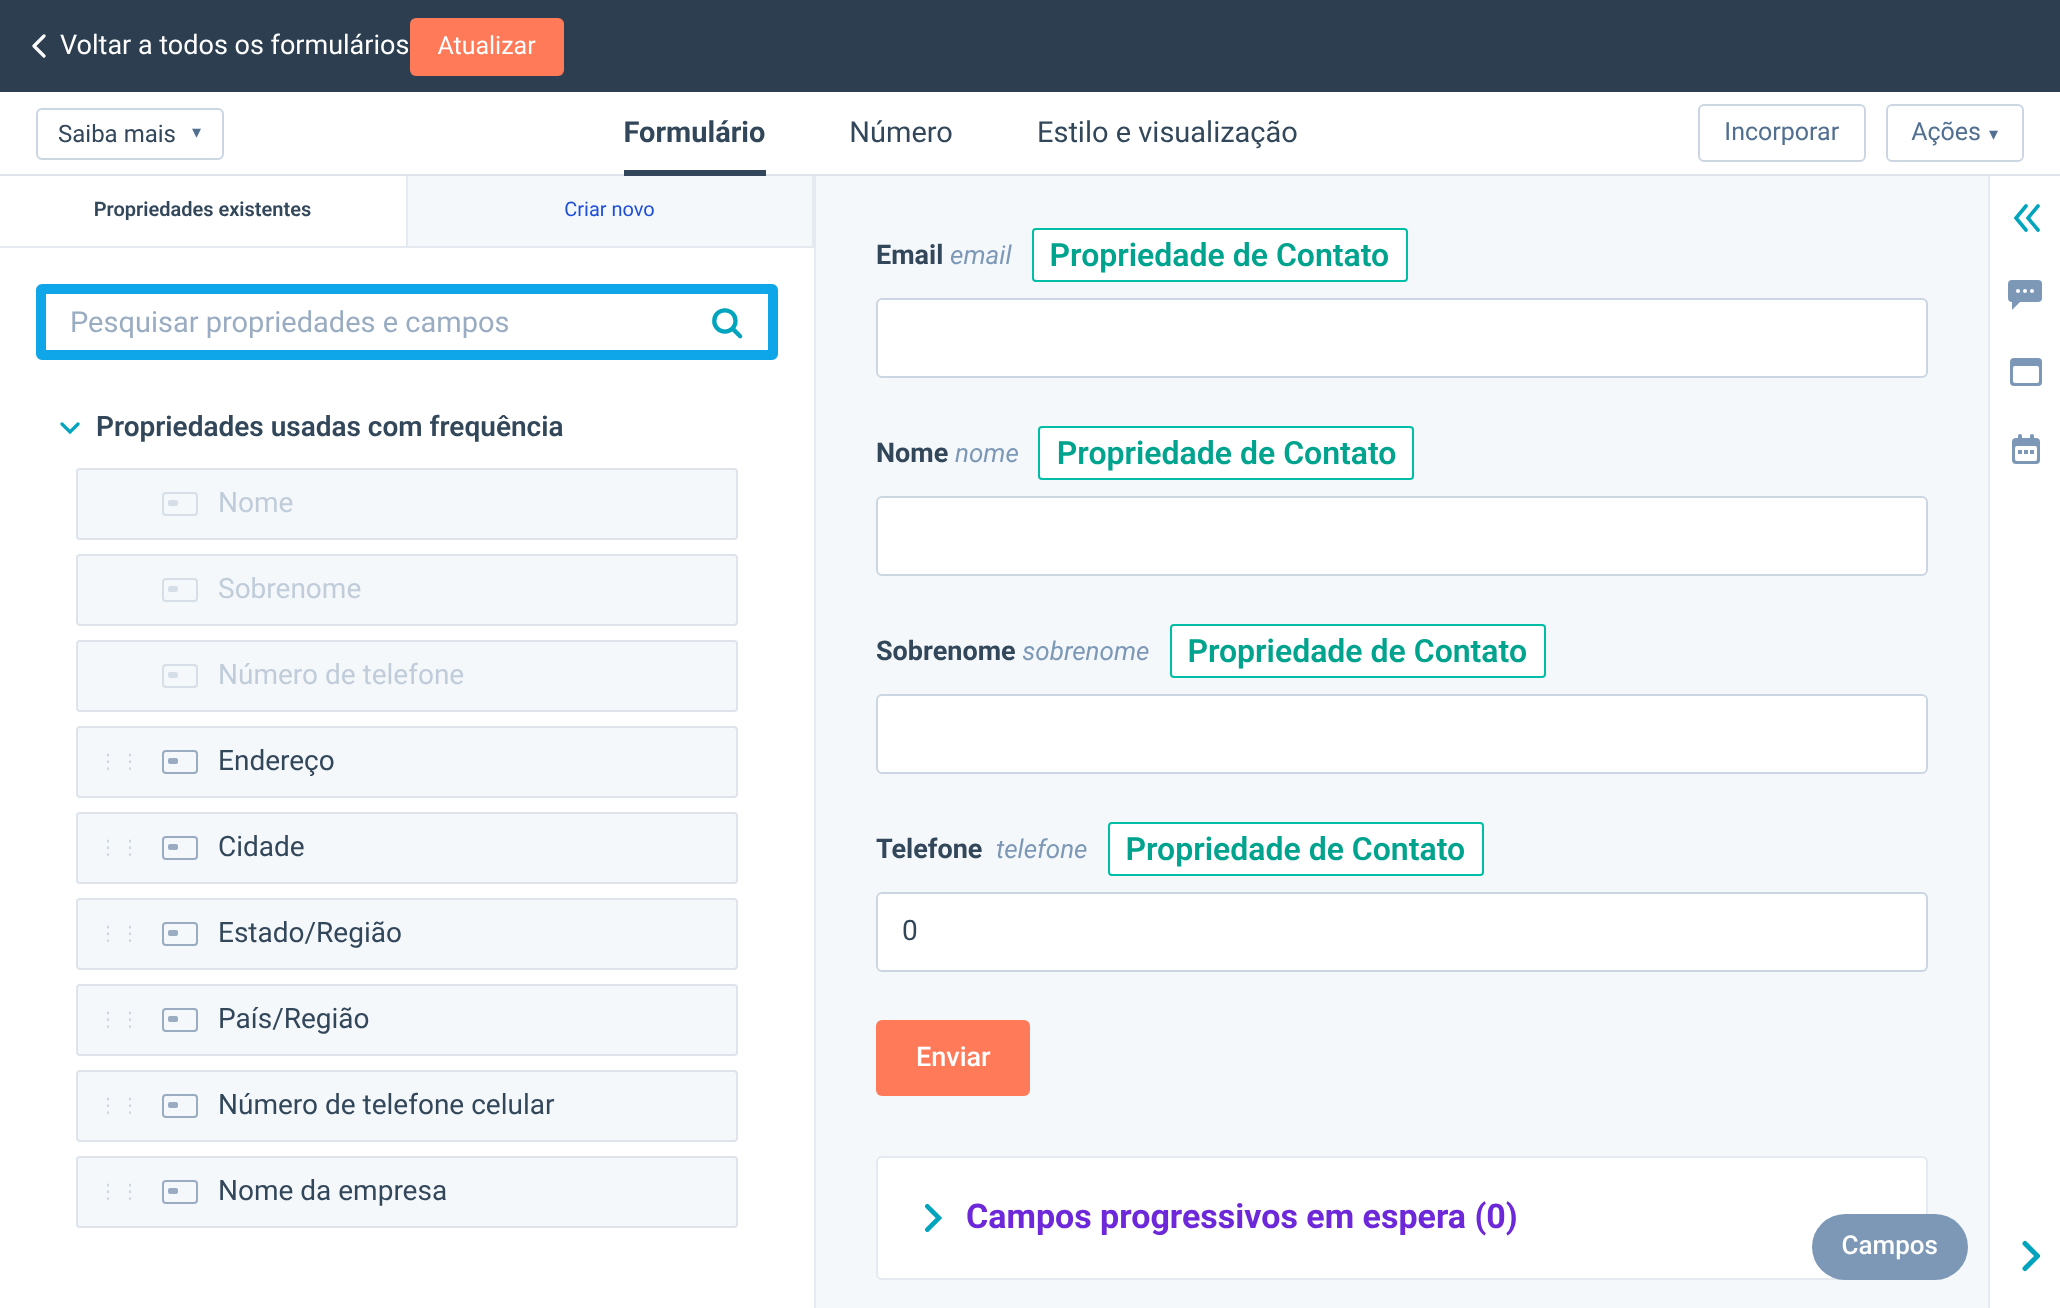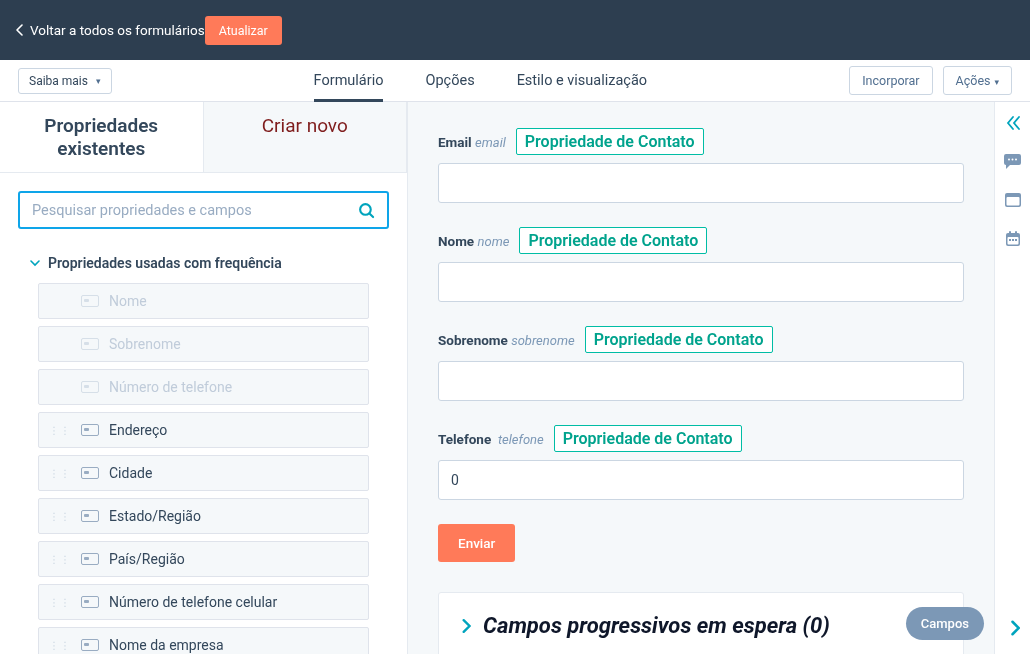--- a/index.html
+++ b/index.html
@@ -1,47 +1,47 @@
 <!DOCTYPE html>
 <html><head>
 <meta charset="utf-8">
 <style>
   * { box-sizing: border-box; margin: 0; padding: 0; font-family: -apple-system, BlinkMacSystemFont, "Segoe UI", Roboto, sans-serif; }
   body { background: #f5f8fa; color: #33475b; font-size: 14px; height: 654px; width: 1030px; overflow: hidden; position: relative; }
   
   
-  .top-bar { background: #2d3e50; height: 60px; display: flex; align-items: center; padding: 0 16px; color: #fff; }
+  .top-bar { background: #2d3e50; height: 46px; display: flex; align-items: center; padding: 0 16px; color: #fff; }
   .back-link { display: flex; align-items: center; color: #fff; font-size: 13.5px; cursor: pointer; }
   .back-link svg { margin-right: 6px; }
   .form-title-wrap { flex: 1; display: flex; justify-content: center; align-items: center; gap: 10px; }
   .form-title { font-size: 17px; font-weight: 500; }
   .update-btn { background: #ff7a59; color: #fff; border: none; border-radius: 3px; padding: 7px 14px; font-size: 12.5px; font-weight: 400; cursor: pointer; }
   
   
   .main-nav { background: #fff; height: 42px; display: flex; align-items: center; padding: 0 18px; border-bottom: 1px solid #dfe3eb; }
   .learn-more { border: 1px solid #cbd6e2; border-radius: 3px; padding: 5px 10px; font-size: 12px; color: #33475b; display: inline-flex; align-items: center; gap: 4px; cursor: pointer; }
   .main-tabs { flex: 1; display: flex; justify-content: center; gap: 42px; align-items: center; }
   .main-tab { color: #33475b; font-size: 14.5px; cursor: pointer; display: inline-flex; align-items: center; gap: 6px; height: 42px; position: relative; }
-  .main-tab.active { font-weight: 400; align-items: center; }
+  .main-tab.active { font-weight: 700; align-items: center; }
   .main-tab.active::after { content: ""; position: absolute; left: 0; right: 0; bottom: 0; height: 3px; background: #33475b; }
   .novo-badge { background: #00bda5; color: #fff; font-size: 9.5px; font-weight: 700; padding: 2px 6px; border-radius: 3px; letter-spacing: .3px; }
   .right-actions { display: flex; gap: 10px; }
   .sec-btn { border: 1px solid #cbd6e2; border-radius: 3px; background: #fff; color: #516f90; padding: 6px 12px; font-size: 12.5px; cursor: pointer; }
   .caret { margin-left: 4px; font-size: 9px; color: #516f90; }
   
   
   .body-wrap { display: flex; height: calc(100% - 87px); }
   .left-panel { width: 408px; background: #fff; border-right: 1px solid #e5eaf0; display: flex; flex-direction: column; overflow-y: auto; }
   .sub-tabs { display: flex; }
-  .sub-tab { flex: 1; text-align: center; padding: 12px 16px; font-size: 19px; color: #33475b; cursor: pointer; }
+  .sub-tab { flex: 1; text-align: center; padding: 12px 16px; font-size: 10px; color: #33475b; cursor: pointer; }
   .sub-tab.active { font-weight: 600; border-bottom: 1px solid #e5eaf0; }
-  .sub-tab:not(.active) { background: #f5f8fa; border: 1px solid #e5eaf0; border-top: none; color: #7f1d1d; }
+  .sub-tab:not(.active) { background: #f5f8fa; border: 1px solid #e5eaf0; border-top: none; color: #1d4ed8; }
   
   .search-wrap { padding: 18px; }
-  .search-box { display: flex; align-items: center; border: 2px solid #0ea5e9; border-radius: 3px; padding: 0 12px; height: 38px; }
+  .search-box { display: flex; align-items: center; border: 5px solid #0ea5e9; border-radius: 3px; padding: 0 12px; height: 38px; }
   .search-box input { border: none; outline: none; flex: 1; font-size: 14.5px; color: #516f90; }
   .search-box input::placeholder { color: #99acc2; }
   
   .section-header { padding: 8px 30px 12px; display: flex; align-items: center; gap: 8px; font-weight: 600; font-size: 14px; color: #33475b; cursor: pointer; }
   .section-header svg { color: #00a4bd; }
   
   .prop-list { padding: 0 38px 20px; display: flex; flex-direction: column; gap: 7px; }
   .prop-item { display: flex; align-items: center; gap: 10px; height: 36px; padding: 0 10px; border: 1px solid #dfe3eb; background: #f5f8fa; border-radius: 2px; cursor: grab; position: relative; }
   .prop-item.disabled { color: #c0ccda; cursor: not-allowed; }
   .prop-item .handle { color: #cbd6e2; font-size: 10px; line-height: 5px; letter-spacing: 1px; }
@@ -56,21 +56,21 @@
   .canvas { flex: 1; padding: 26px 30px 0 30px; overflow-y: auto; }
   .form-field { margin-bottom: 24px; }
   .field-label-row { display: flex; align-items: center; gap: 10px; margin-bottom: 8px; }
   .field-label { font-size: 13.5px; font-weight: 700; color: #33475b; }
   .field-sub { font-style: italic; font-weight: 400; color: #7c98b6; font-size: 13px; }
   .contact-badge { border: 1px solid #00bda5; color: #00a38d; font-size: 16px; font-weight: 600; padding: 3px 8px; border-radius: 2px; background: #fff; }
   .text-input { width: 100%; height: 40px; border: 1px solid #cbd6e2; border-radius: 3px; background: #fff; padding: 0 12px; font-size: 14px; color: #33475b; }
   .submit-btn { background: #ff7a59; color: #fff; border: none; border-radius: 3px; padding: 11px 20px; font-size: 13.5px; font-weight: 500; cursor: pointer; }
   
   .prog-panel { background: #fff; border: 1px solid #e5eaf0; border-radius: 3px; margin-top: 30px; padding: 20px 22px; display: flex; align-items: center; gap: 12px; }
-  .prog-title { font-size: 22px; font-weight: 700; color: #0f172a; font-style: italic; }
+  .prog-title { font-size: 17px; font-weight: 700; color: #6d28d9; }
   
   
   .right-rail { width: 36px; background: #fff; border-left: 1px solid #e5eaf0; display: flex; flex-direction: column; align-items: center; gap: 24px; padding-top: 14px; }
   .rail-icon { color: #7c98b6; cursor: pointer; }
   
   
   .help-pill { position: absolute; right: 46px; bottom: 14px; background: #7c98b6; color: #fff; border-radius: 20px; padding: 9px 15px; font-size: 13px; font-weight: 500; cursor: pointer; }
   .next-chevron { position: absolute; right: 10px; bottom: 18px; color: #7c98b6; cursor: pointer; }
   
   ::-webkit-scrollbar { width: 0; height: 0; }
@@ -91,21 +91,21 @@
 <div class="main-nav">
   <div class="learn-more">
     <span>Saiba mais</span>
     <span class="caret">▾</span>
   </div>
   <div class="main-tabs">
     <div class="main-tab active">
         <span>Formulário</span>
       </div>
     <div class="main-tab">
-        <span>Opções</span>
+        <span>Número</span>
       </div>
     <div class="main-tab">
         <span>Estilo e visualização</span>
       </div>
   </div>
   <div class="right-actions">
     <button class="sec-btn">Incorporar</button>
     <button class="sec-btn">
       <span>Ações</span><span class="caret">▾</span>
     </button>

